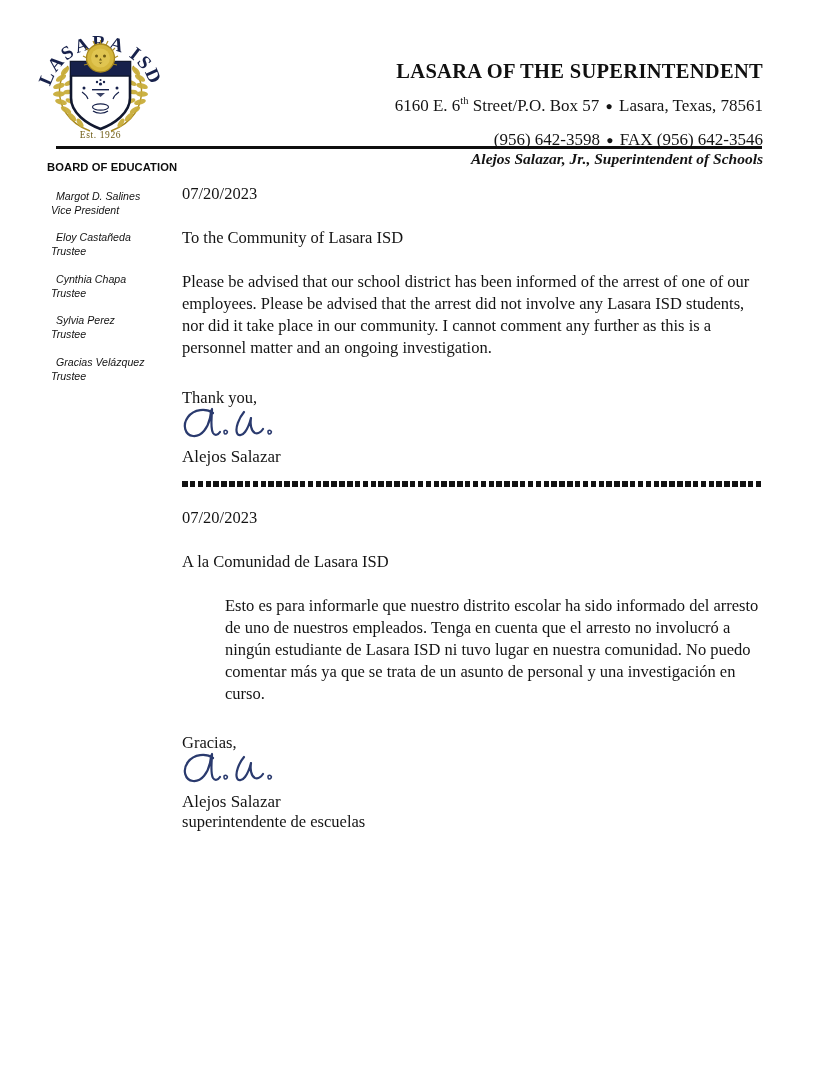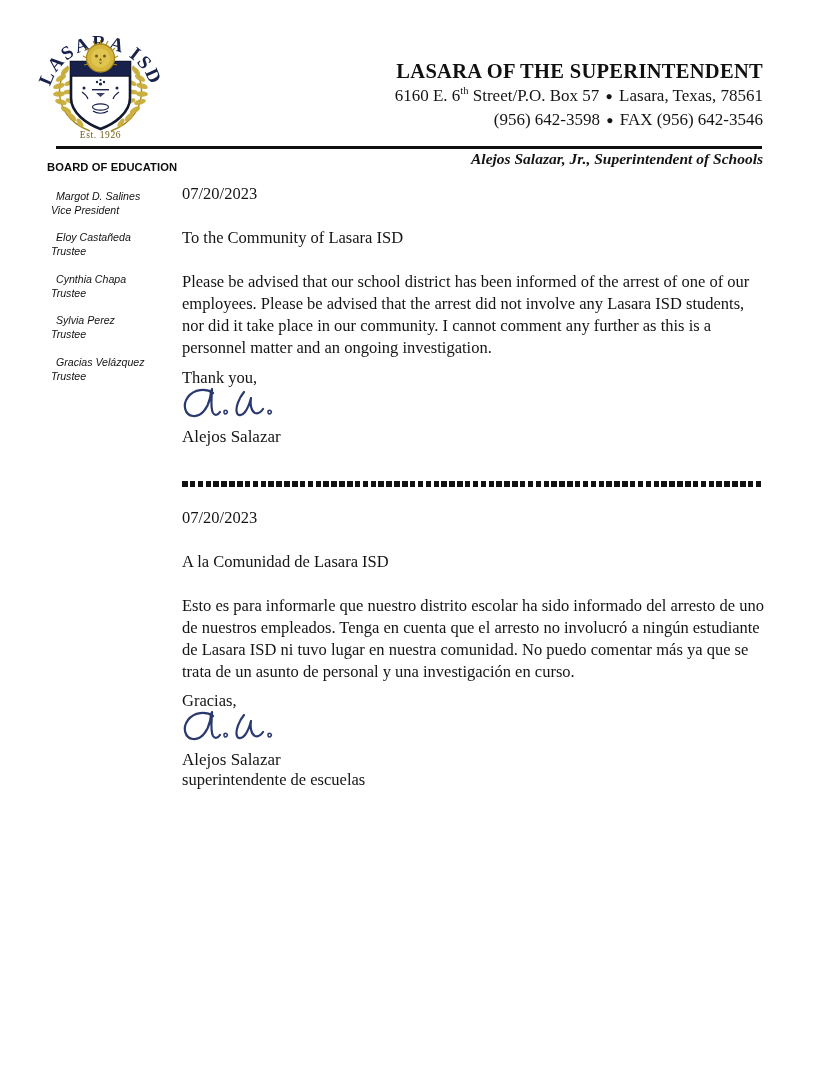--- a/index.html
+++ b/index.html
@@ -55,21 +55,21 @@
     letter-spacing: 0.3px;
     color: #101010;
     line-height: 1.12;
     white-space: nowrap;
   }
   .addr-line {
     font-family: "Liberation Serif", serif;
     font-size: 17px;
     color: #141414;
     line-height: 1.3;
-    margin-top: 2px;
+    margin-top: 12px;
     white-space: nowrap;
   }
   .addr-line sup {
     font-size: 10.5px;
     vertical-align: super;
     line-height: 0;
   }
   .bullet-sep {
     font-size: 12px;
     vertical-align: middle;
@@ -152,21 +152,21 @@
   }
   .letter-para {
     font-size: 16.5px;
     line-height: 1.345;
     margin-top: 23px;
     color: #141414;
     text-align: left;
   }
   .closing {
     font-size: 16.5px;
-    margin-top: 8px;
+    margin-top: 28px;
     color: #141414;
   }
   .signature {
     height: 42px;
     margin-top: -4px;
     margin-left: -2px;
   }
   .signature svg { display: block; }
   .sign-name {
     font-size: 17px;
@@ -197,21 +197,21 @@
     background: #121212;
   }
 
   
   .letter-es {
     position: absolute;
     left: 182px;
     top: 508px;
     width: 582px;
   }
-  .letter-es .letter-para { line-height: 1.335; }
+  .letter-es .letter-para { line-height: 1.335; margin-left: 43px; }
 </style>
 </head>
 <body>
 
 <div class="page">
 
   <div class="letterhead">
 
     <div class="crest">
       <svg viewBox="0 0 125 128" xmlns="http://www.w3.org/2000/svg">

